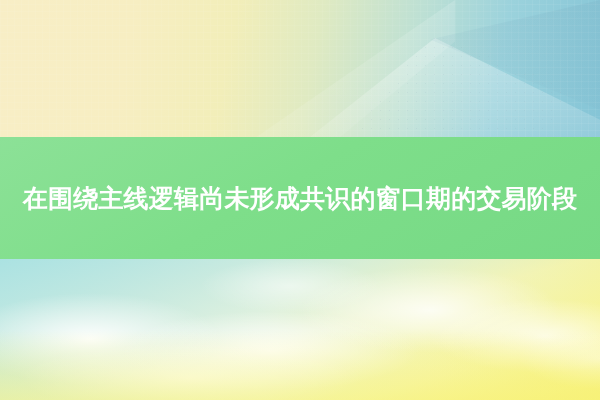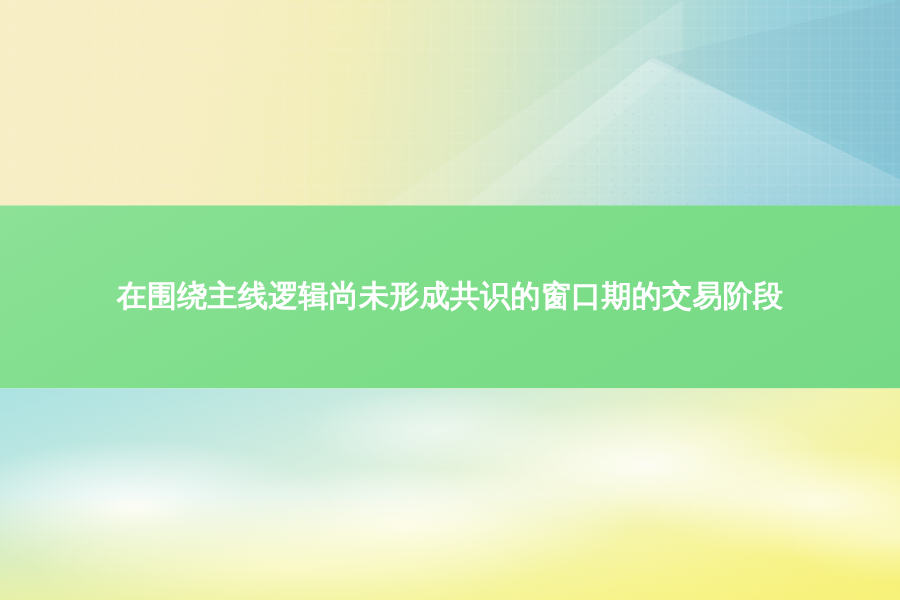--- a/index.html
+++ b/index.html
@@ -106,21 +106,21 @@
     width: 600px;
     height: 122px;
     background: linear-gradient(150deg, #8ce197 0%, #7ede8a 45%, #76d985 100%);
     display: flex;
     flex-direction: column;
     align-items: center;
     justify-content: center;
   }
   .title-line {
     color: #ffffff;
-    font-size: 20px;
+    font-size: 25px;
     font-weight: bold;
     line-height: 41px;
     letter-spacing: 0.2px;
     text-align: center;
     white-space: nowrap;
   }
 
   
   .sky-band {
     position: absolute;

